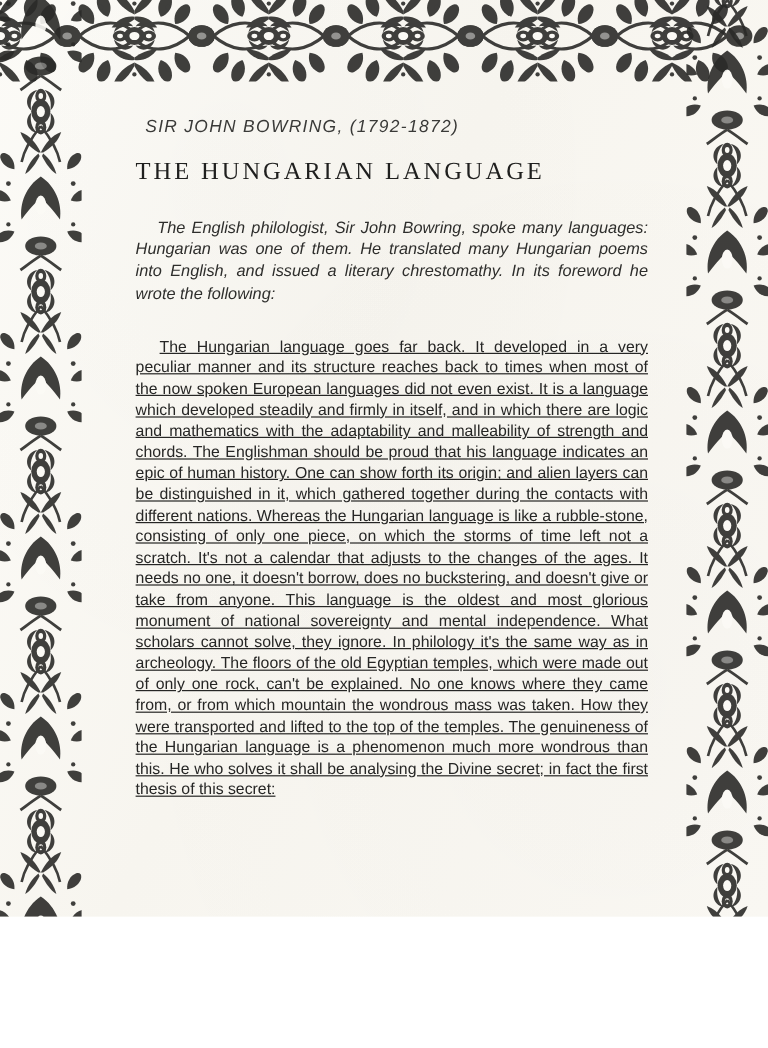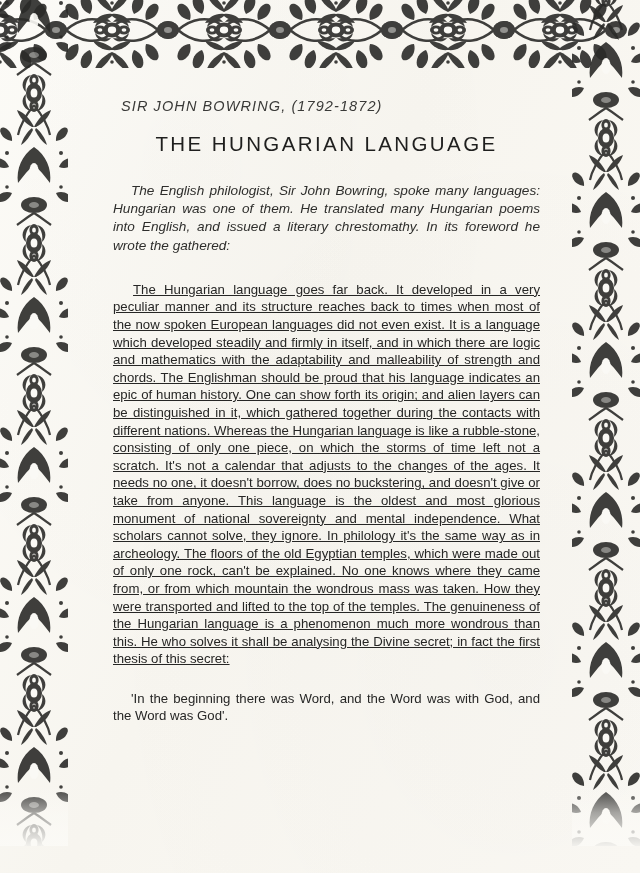--- a/index.html
+++ b/index.html
@@ -6,21 +6,21 @@
     margin: 0;
     padding: 0;
     background: #ffffff;
   }
   body {
     font-family: "Liberation Sans", sans-serif;
   }
   .page {
     position: relative;
     width: 640px;
-    height: 873px;
+    height: 764px;
     overflow: hidden;
     background: #fbfaf6;
   }
   
   .paper-tone {
     position: absolute;
     inset: 0;
     background:
       radial-gradient(ellipse at 30% 20%, rgba(0,0,0,0.012) 0%, rgba(0,0,0,0) 55%),
       radial-gradient(ellipse at 80% 75%, rgba(0,0,0,0.016) 0%, rgba(0,0,0,0) 60%),
@@ -82,23 +82,23 @@
     font-size: 14.5px;
     letter-spacing: 1.1px;
     color: #3a3a38;
     margin: 0 0 18px 8px;
     white-space: nowrap;
   }
   .title {
     font-size: 20.5px;
     letter-spacing: 2.4px;
     color: #1f1f1e;
-    text-align: center;
     margin: 0 0 26px 0;
     font-weight: 400;
+    font-family: Liberation Serif, serif;
   }
   .lead {
     font-style: italic;
     font-size: 13.6px;
     line-height: 18.2px;
     color: #2e2e2c;
     text-align: justify;
     margin: 0 0 26px 0;
     text-indent: 18px;
   }
@@ -302,20 +302,19 @@
         <use href="#vunit" x="0" y="720"></use>
       </g>
     </svg>
   </div>
 
   <div class="content">
     <p class="byline">SIR JOHN BOWRING, (1792-1872)</p>
 
     <h1 class="title">THE HUNGARIAN LANGUAGE</h1>
 
-    <p class="lead">The English philologist, Sir John Bowring, spoke many languages: Hungarian was one of them. He translated many Hungarian poems into English, and issued a literary chrestomathy. In its foreword he wrote the gathered:</p>
+    <p class="lead">The English philologist, Sir John Bowring, spoke many languages: Hungarian was one of them. He translated many Hungarian poems into English, and issued a literary chrestomathy. In its foreword he wrote the following:</p>
 
     <p class="body-text">The Hungarian language goes far back. It developed in a very peculiar manner and its structure reaches back to times when most of the now spoken European languages did not even exist. It is a language which developed steadily and firmly in itself, and in which there are logic and mathematics with the adaptability and malleability of strength and chords. The Englishman should be proud that his language indicates an epic of human history. One can show forth its origin; and alien layers can be distinguished in it, which gathered together during the contacts with different nations. Whereas the Hungarian language is like a rubble-stone, consisting of only one piece, on which the storms of time left not a scratch. It's not a calendar that adjusts to the changes of the ages. It needs no one, it doesn't borrow, does no buckstering, and doesn't give or take from anyone. This language is the oldest and most glorious monument of national sovereignty and mental independence. What scholars cannot solve, they ignore. In philology it's the same way as in archeology. The floors of the old Egyptian temples, which were made out of only one rock, can't be explained. No one knows where they came from, or from which mountain the wondrous mass was taken. How they were transported and lifted to the top of the temples. The genuineness of the Hungarian language is a phenomenon much more wondrous than this. He who solves it shall be analysing the Divine secret; in fact the first thesis of this secret:</p>
 
-    <p class="closing">'In the beginning there was Word, and the Word was with God, and the Word was God'.</p>
   </div>
 
 </div>
 
 </body></html>

